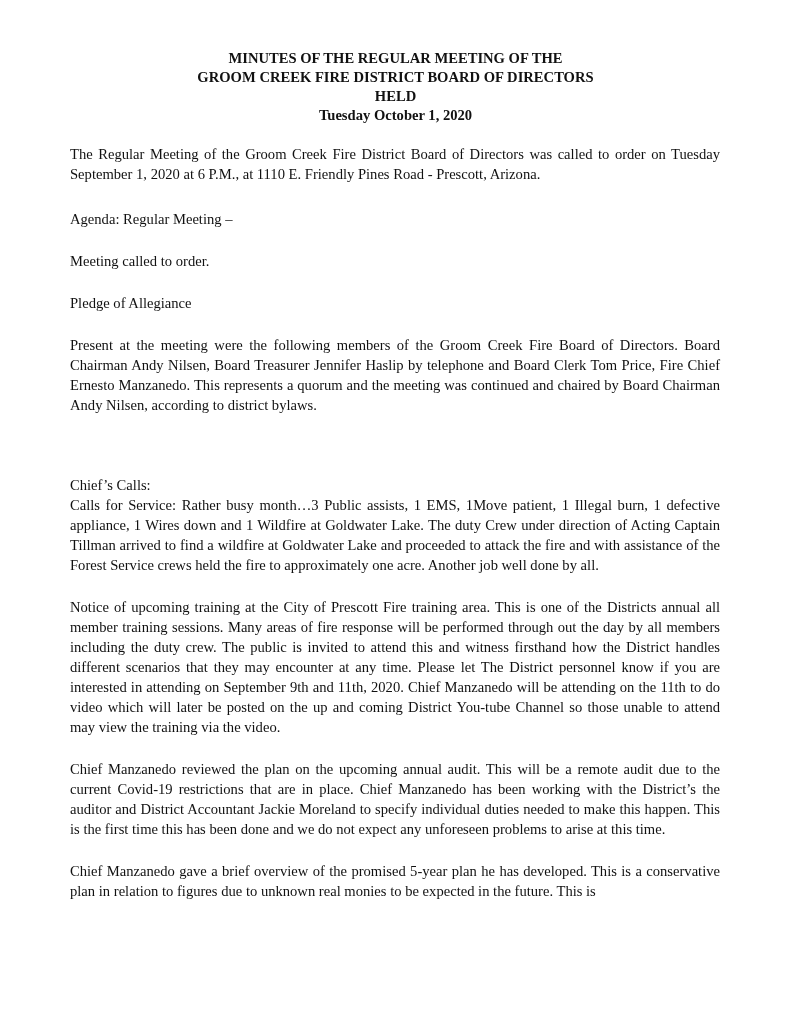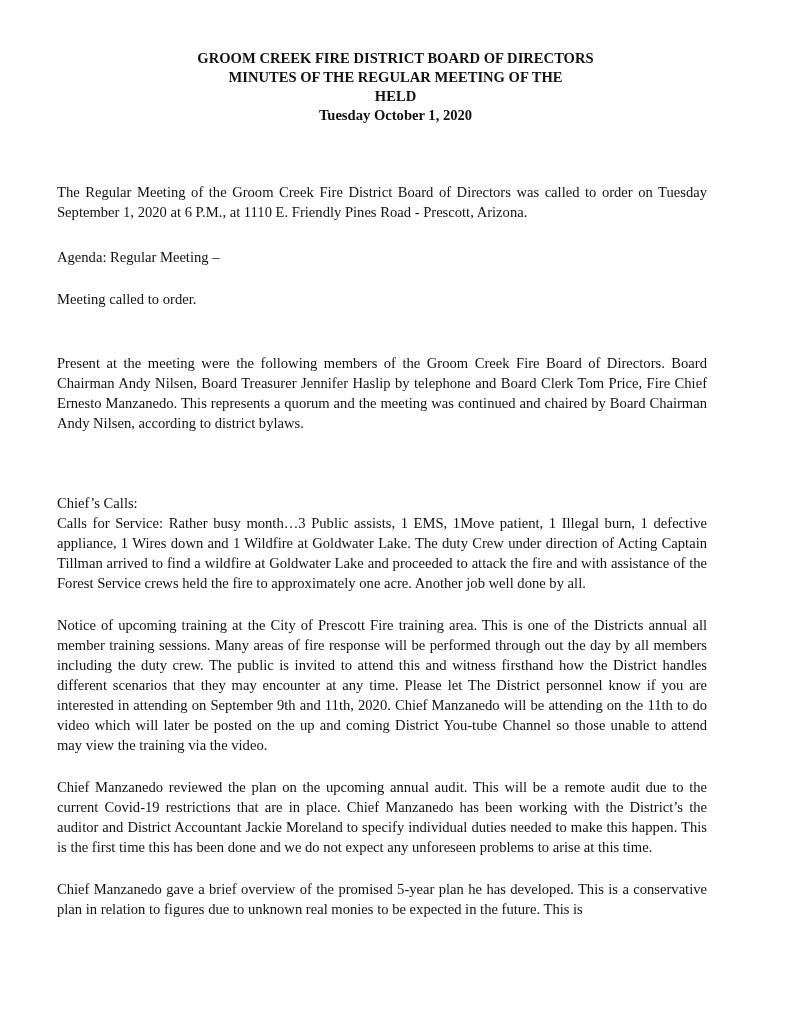--- a/index.html
+++ b/index.html
@@ -12,45 +12,46 @@
       font-family: "Liberation Serif", "DejaVu Serif", serif;
       font-size: 14.6px;
       line-height: 20px;
     }
     .title-block {
       position: absolute; left: 0; top: 49px; width: 791px;
       text-align: center; font-weight: bold; font-size: 14.6px; line-height: 19px;
     }
     .title-block div { margin: 0; }
     .content {
-      position: absolute; left: 57px; top: 144px; width: 650px; margin-top: 38px;
+      position: absolute; left: 70px; top: 144px; width: 650px;
     }
     p { margin: 0; text-align: justify; }
     .j { text-align: justify; text-align-last: left; }
     .h { font-weight: normal; }
     .sp0 { height: 20px; }
   </style>
 </head>
 <body>
 
 <div class="page">
   <div class="title-block">
+    <div>MINUTES OF THE REGULAR MEETING OF THE</div>
     <div>GROOM CREEK FIRE DISTRICT BOARD OF DIRECTORS</div>
-    <div>MINUTES OF THE REGULAR MEETING OF THE</div>
     <div>HELD</div>
     <div>Tuesday October 1, 2020</div>
   </div>
 
   <div class="content">
     <p class="j">The Regular Meeting of the Groom Creek Fire District Board of Directors was called to order on Tuesday September 1, 2020 at 6 P.M., at 1110 E. Friendly Pines Road - Prescott, Arizona.</p>
     <div class="sp0"></div>
     <p class="h" style="margin-top:5px">Agenda: Regular Meeting –</p>
     <div class="sp0" style="height:22px"></div>
     <p class="h">Meeting called to order.</p>
     <div class="sp0" style="height:22px"></div>
+    <p class="h">Pledge of Allegiance</p>
     <div class="sp0" style="height:22px"></div>
     <p class="j">Present at the meeting were the following members of the Groom Creek Fire Board of Directors.  Board Chairman Andy Nilsen, Board Treasurer Jennifer Haslip by telephone and Board Clerk Tom Price, Fire Chief Ernesto Manzanedo. This represents a quorum and the meeting was continued and chaired by Board Chairman Andy Nilsen, according to district bylaws.</p>
     <div class="sp0" style="height:30px"></div>
     <div class="sp0" style="height:30px"></div>
     <p class="h">Chief’s Calls:</p>
     <p class="j"><span class="h">Calls for Service:</span><span> Rather busy month…3 Public assists, 1 EMS, 1Move patient, 1 Illegal burn, 1 defective appliance, 1 Wires down and 1 Wildfire at Goldwater Lake.  The duty Crew under direction of Acting Captain Tillman arrived to find a wildfire at Goldwater Lake and proceeded to attack the fire and with assistance of the Forest Service crews held the fire to approximately one acre. Another job well done by all.</span></p>
     <div class="sp0" style="height:22px"></div>
     <p class="j">Notice of upcoming training at the City of Prescott Fire training area. This is one of the Districts annual all member training sessions. Many areas of fire response will be performed through out the day by all members including the duty crew. The public is invited to attend this and witness firsthand how the District handles different scenarios that they may encounter at any time. Please let The District personnel know if you are interested in attending on September 9th and 11th, 2020. Chief Manzanedo will be attending on the 11th to do video which will later be posted on the up and coming District You-tube Channel so those unable to attend may view the training via the video.</p>
     <div class="sp0" style="height:22px"></div>
     <p class="j">Chief Manzanedo reviewed the plan on the upcoming annual audit. This will be a remote audit due to the current Covid-19 restrictions that are in place. Chief Manzanedo has been working with the District’s the auditor and District Accountant Jackie Moreland to specify individual duties needed to make this happen. This is the first time this has been done and we do not expect any unforeseen problems to arise at this time.</p>

